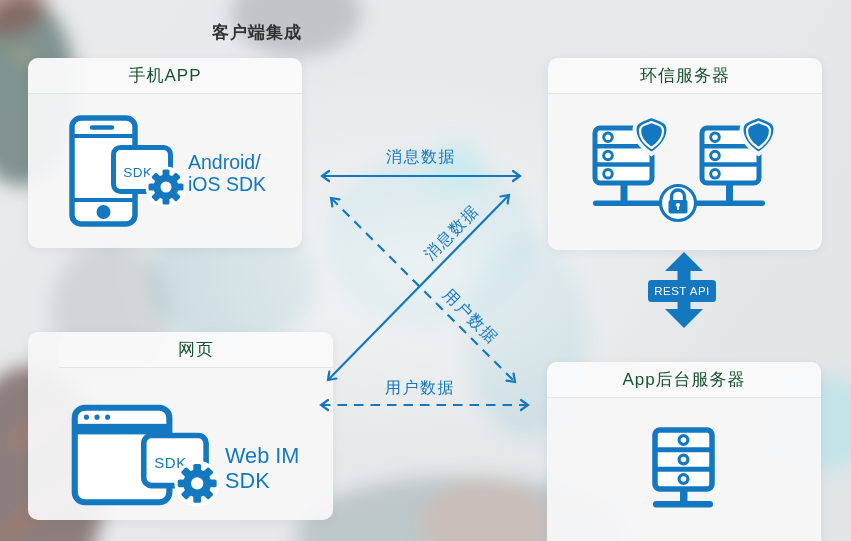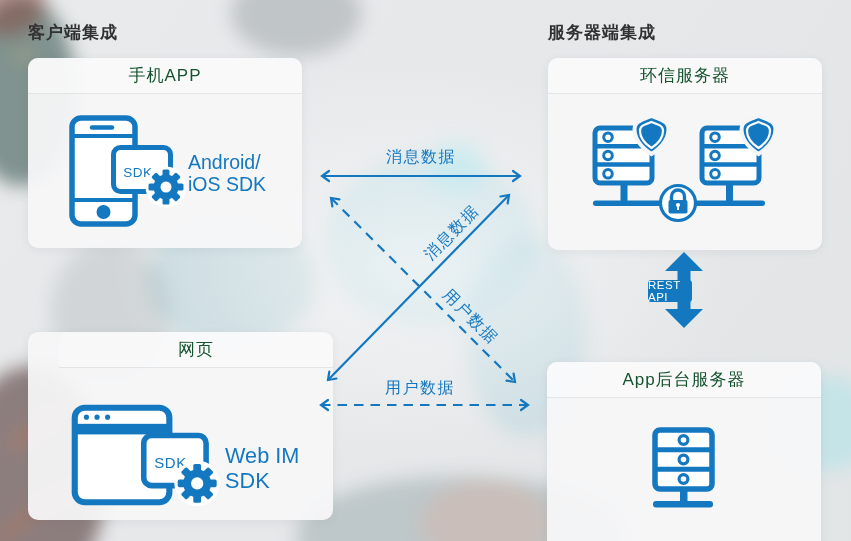--- a/index.html
+++ b/index.html
@@ -24,21 +24,21 @@
   .b11{left:320px;top:500px;width:330px;height:120px;background:rgba(55,85,90,.22);}
   .b12{left:805px;top:400px;width:95px;height:95px;background:rgba(130,225,235,.30);}
   .b13{left:255px;top:-5px;width:130px;height:85px;background:rgba(95,105,110,.28);}
   .b14{left:445px;top:505px;width:130px;height:85px;background:rgba(240,160,130,.22);}
   .b15{left:42px;top:75px;width:10px;height:10px;background:rgba(250,205,95,.55);}
   .b16{left:62px;top:125px;width:9px;height:9px;background:rgba(250,205,95,.50);}
   .b17{left:75px;top:265px;width:120px;height:140px;background:rgba(160,168,172,.30);}
   .bg-wash{position:absolute;inset:0;
     background:radial-gradient(ellipse 430px 280px at 420px 265px,rgba(246,248,249,.75),rgba(246,248,249,0) 72%);}
   
-  .section-header{position:absolute;width:274px;text-align:left;
+  .section-header{position:absolute;width:274px;text-align:right;
     font-size:17px;font-weight:700;color:#313131;letter-spacing:1px;}
   .hdr-client{left:28px;top:21px;}
   .hdr-server{left:548px;top:21px;}
   
   .card{position:absolute;width:274px;border-radius:10px;
     background:rgba(246,247,248,.94);
     box-shadow:0 2px 10px rgba(70,80,90,.08);}
   .card-mobile   {left:28px; top:58px; height:190px;}
   .card-easemob  {left:548px;top:58px; height:192px;}
   .card-web      {left:28px; top:332px;height:188px;padding-left:31px;}
@@ -50,21 +50,21 @@
   .card-art{position:absolute;inset:0;pointer-events:none;}
   
   .conn-label{position:absolute;color:#1478c0;font-size:16px;letter-spacing:1.5px;
     white-space:nowrap;transform:translate(-50%,-50%);}
   .lbl-top   {left:421px;top:157px;}
   .lbl-bottom{left:420px;top:388px;}
   .lbl-diag-msg {left:452px;top:233px;transform:translate(-50%,-50%) rotate(-45.5deg);}
   .lbl-diag-user{left:470px;top:317px;transform:translate(-50%,-50%) rotate(45deg);}
   .overlay{position:absolute;inset:0;pointer-events:none;}
   .rest-api{position:absolute;left:645px;top:250px;width:78px;height:80px;}
-  .rest-label{position:absolute;left:3px;top:30px;width:44px;height:22px;
+  .rest-label{position:absolute;left:3px;top:30px;width:68px;height:22px;
     background:#1478c0;border-radius:3.5px;color:#fff;font-size:11.5px;
     display:flex;align-items:center;justify-content:center;letter-spacing:.5px;}
   svg text.badge-txt{fill:#1478c0;font-size:13.5px;letter-spacing:.5px;}
   svg text.big-txt{fill:#1478c0;font-size:19.5px;font-weight:500;}
 </style>
 </head>
 <body>
 
 <div class="stage">
 
@@ -83,21 +83,20 @@
     <div class="blob b12"></div>
     <div class="blob b13"></div>
     <div class="blob b14"></div>
     <div class="blob b15"></div>
     <div class="blob b16"></div>
     <div class="blob b17"></div>
   </div>
   <div class="bg-wash"></div>
 
   <div class="section-header hdr-client">客户端集成</div>
-  <div class="section-header hdr-server">服务器端集成</div>
 
   <div class="card card-mobile">
     <div class="card-header">
       <span class="card-title">手机APP</span>
     </div>
     <svg class="card-art" viewBox="0 0 274 190">
       <g>
         <rect x="44" y="60" width="63" height="106" rx="9" fill="#fff" stroke="#1478c0" stroke-width="5.5"></rect>
         <line x1="64" y1="69.5" x2="84" y2="69.5" stroke="#1478c0" stroke-width="4.5" stroke-linecap="round"></line>
         <line x1="44" y1="78" x2="107" y2="78" stroke="#1478c0" stroke-width="4"></line>

